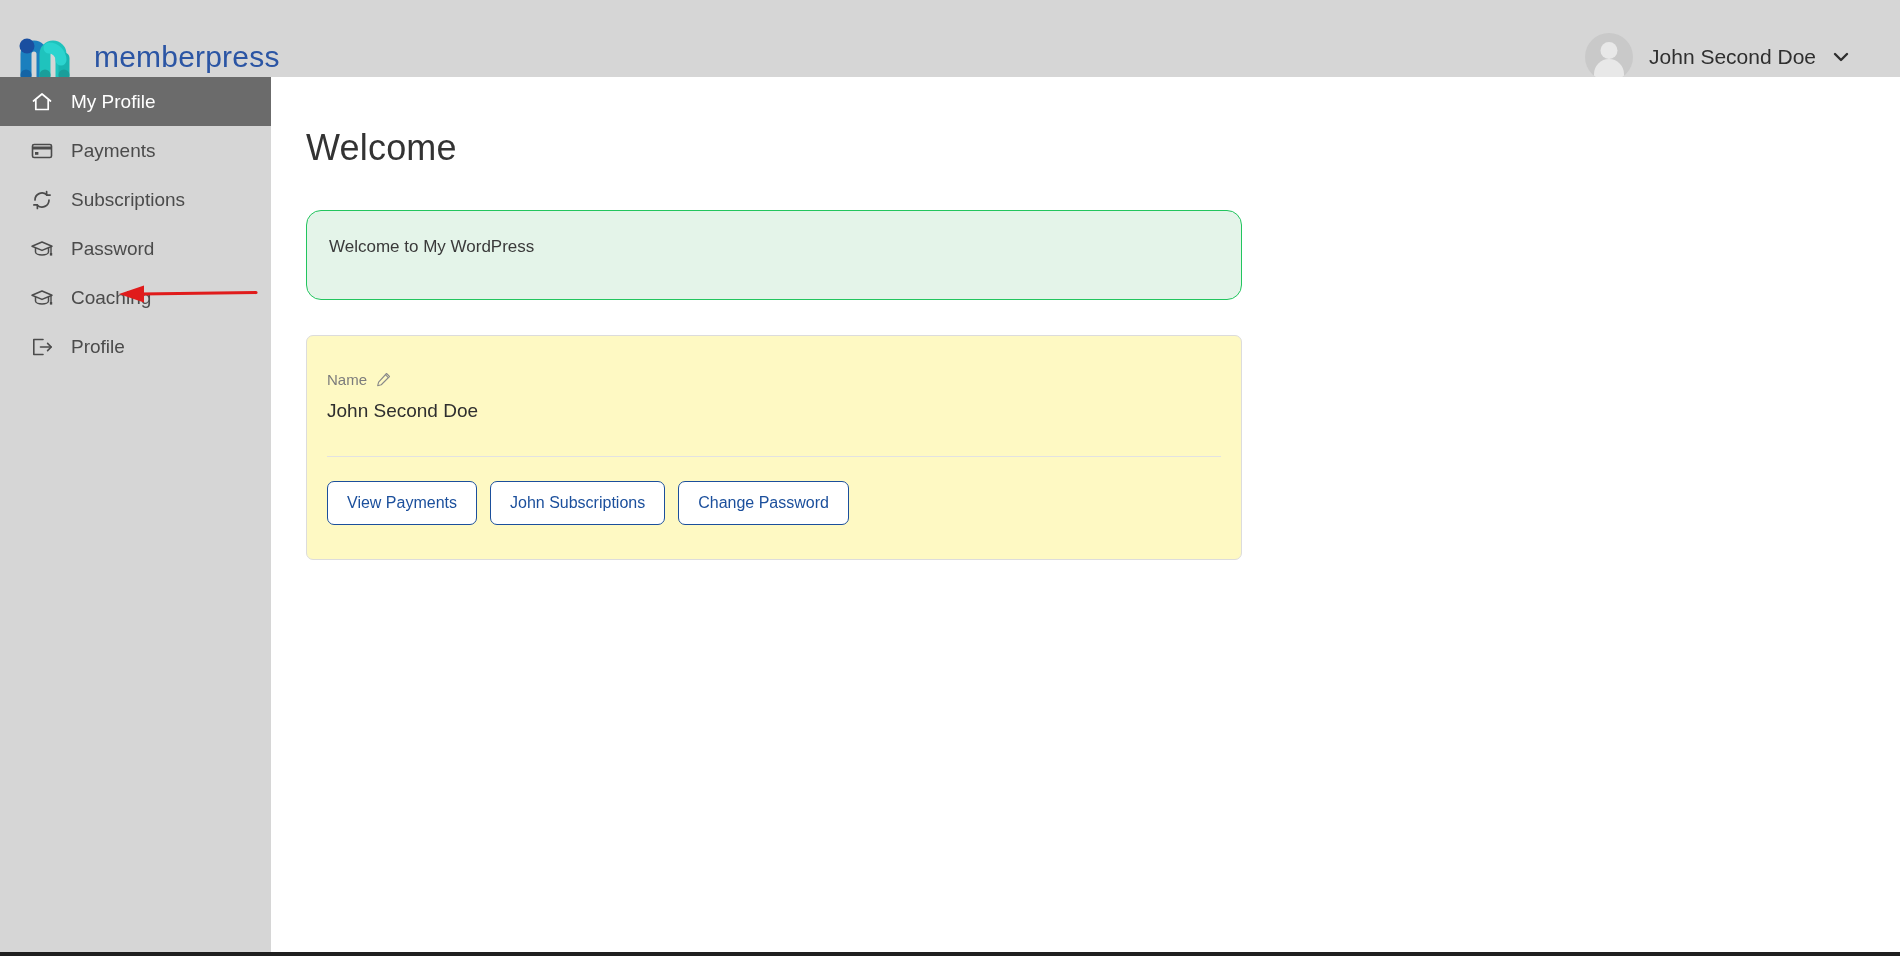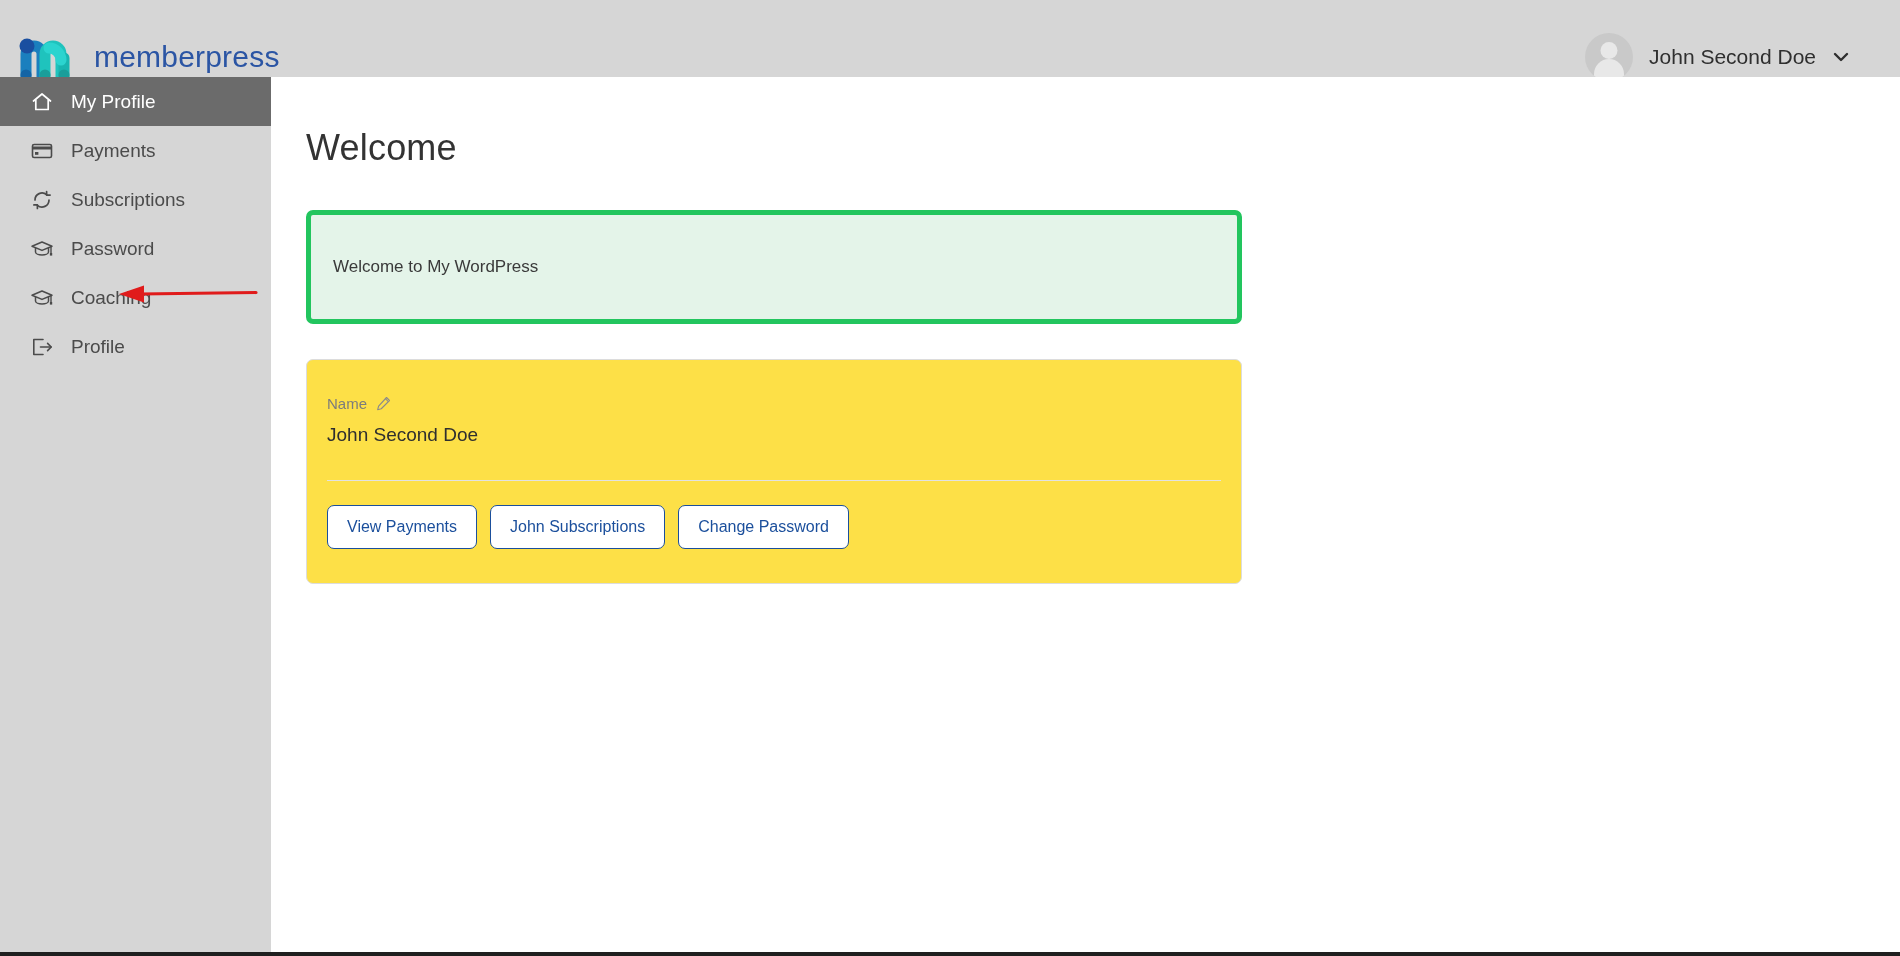--- a/index.html
+++ b/index.html
@@ -130,31 +130,31 @@
     font-weight: 400;
     color: #333333;
     letter-spacing: 0.2px;
   }
 
   .notice {
     margin-top: 41px;
     width: 936px;
     min-height: 90px;
     background: #e4f4e9;
-    border: 5px solid #22c55e;
-    border-radius: 7px;
-    padding: 42px 22px;
+    border: 1px solid #22c55e;
+    border-radius: 15px;
+    padding: 26px 22px;
     color: #3a3a3a;
     font-size: 17px;
   }
 
   .card {
     margin-top: 35px;
     width: 936px;
-    background: #fde047;
+    background: #fef9c3;
     border: 1px solid #dcdcdc;
     border-radius: 7px;
     padding: 35px 20px 34px 20px;
   }
 
   .field { margin-bottom: 23px; }
   .field:last-of-type { margin-bottom: 0; }
   .field-label {
     display: flex;
     align-items: center;

